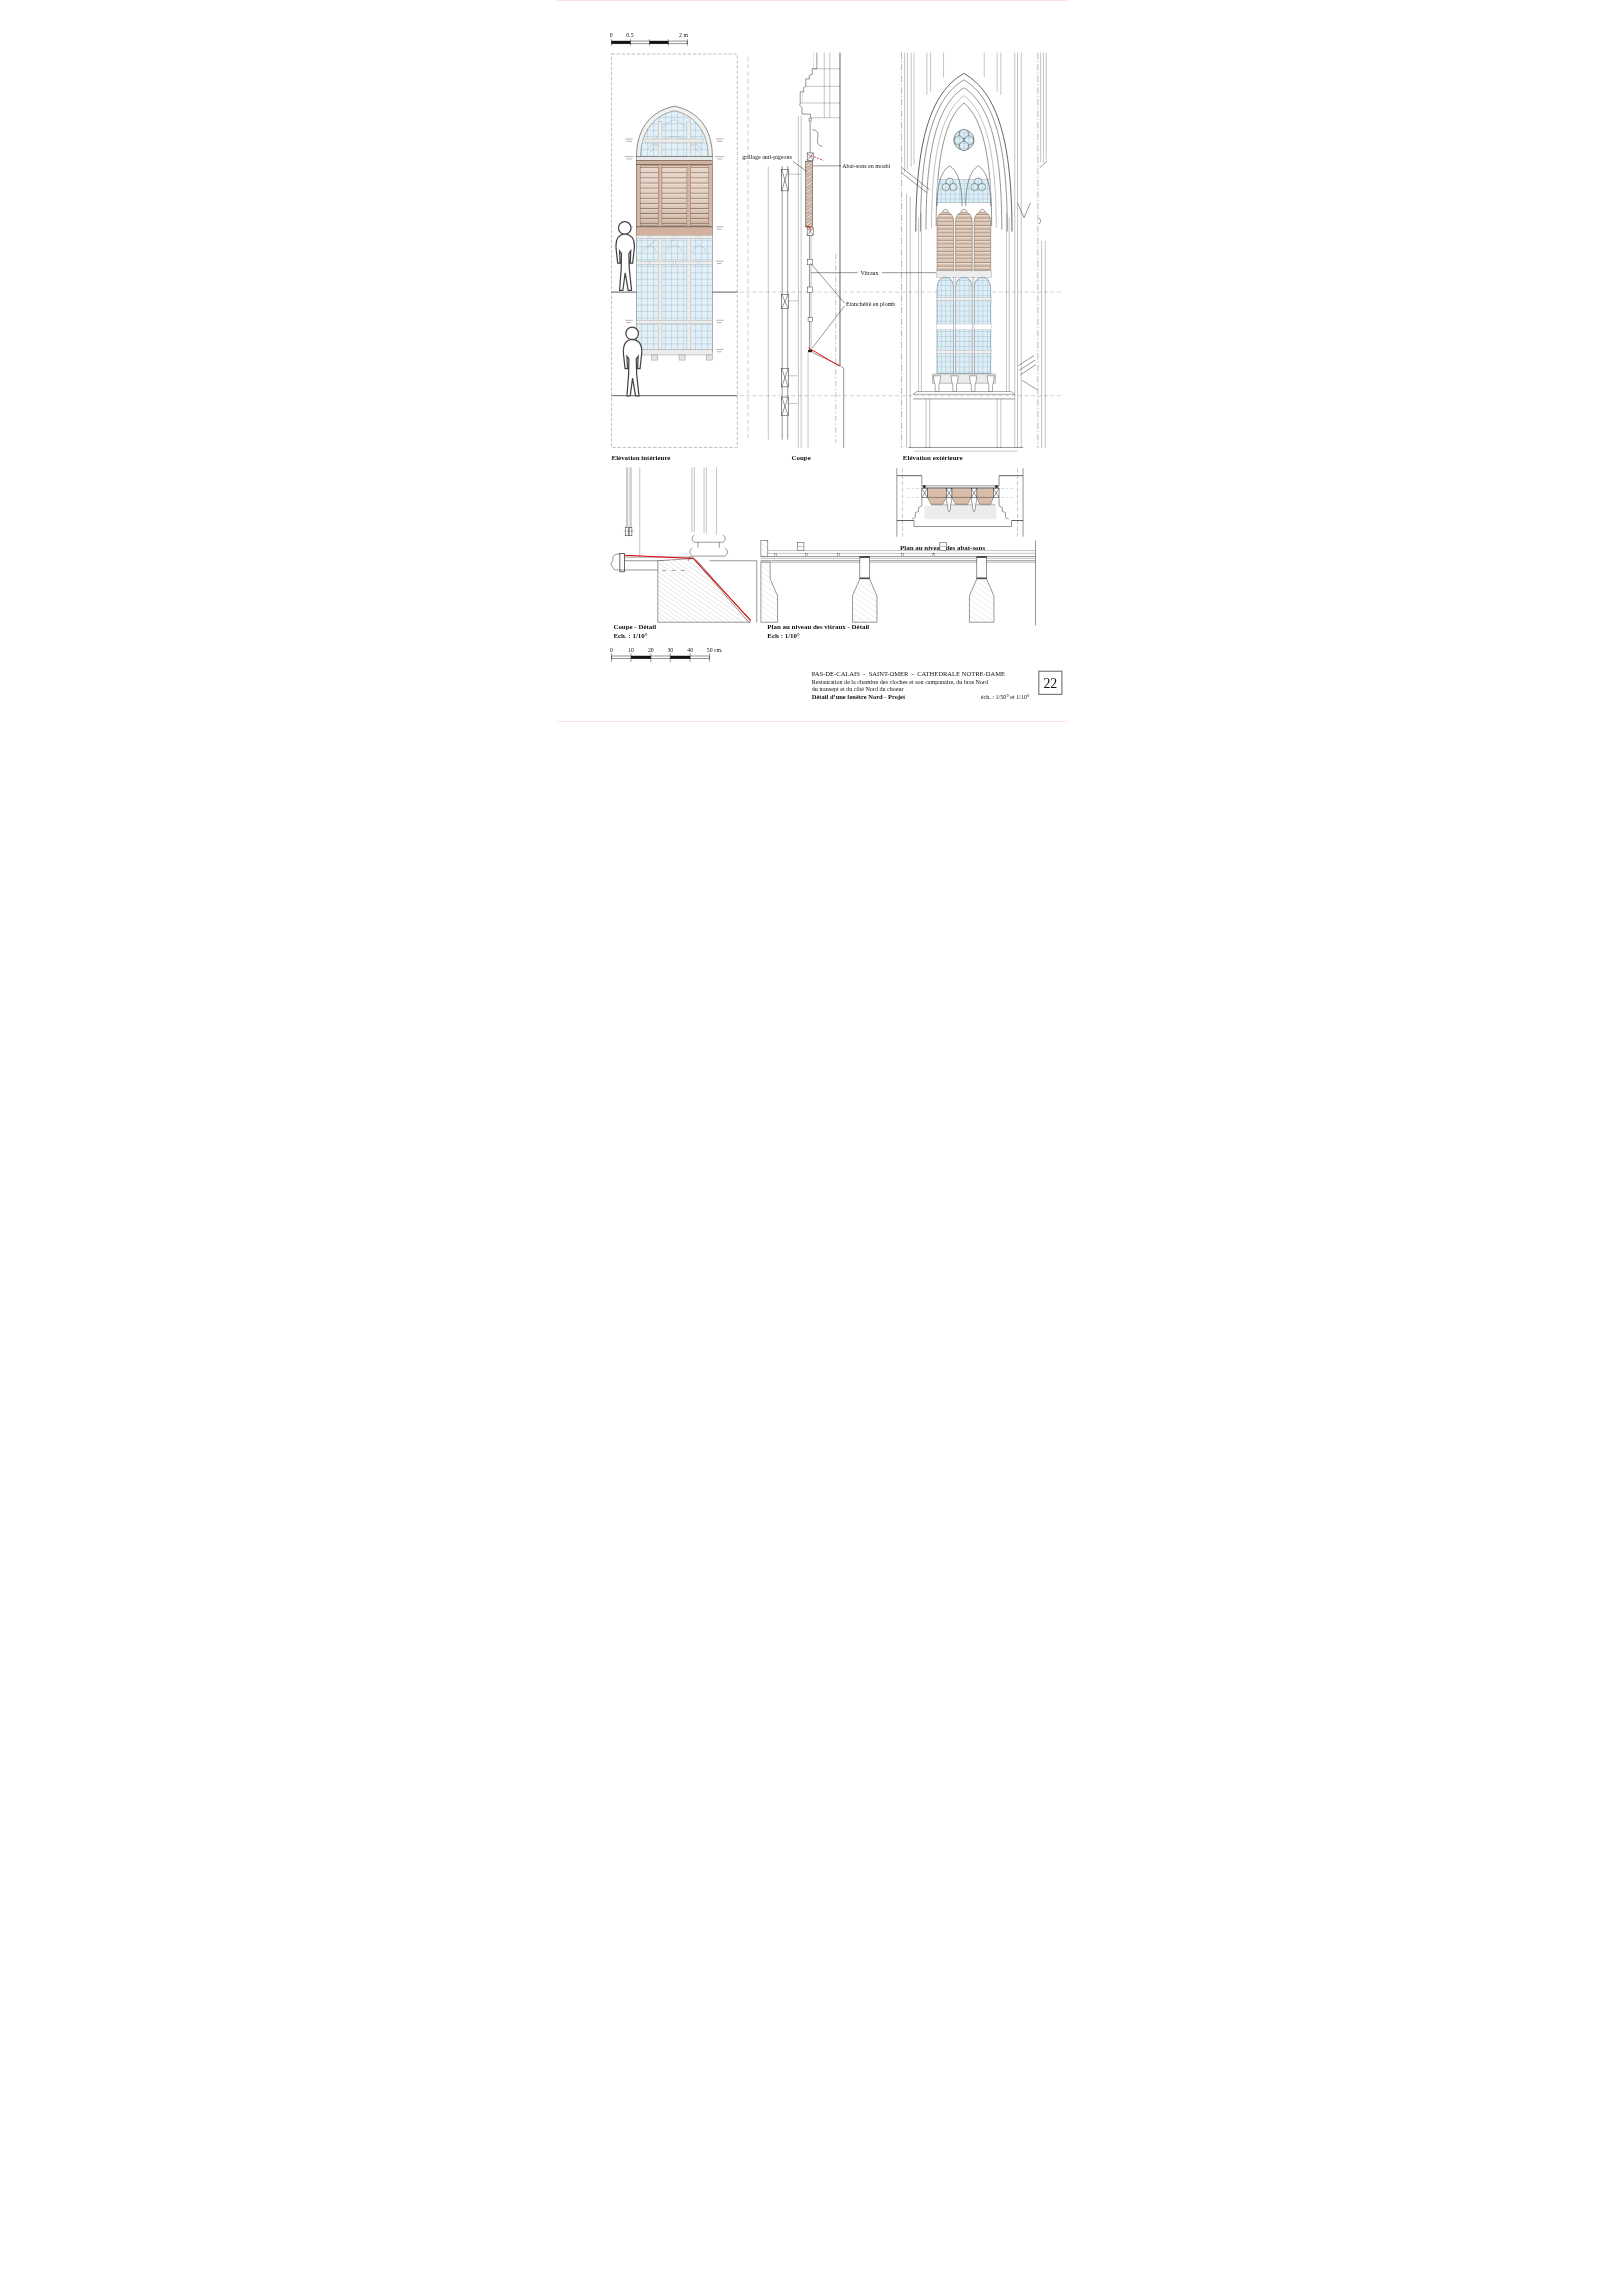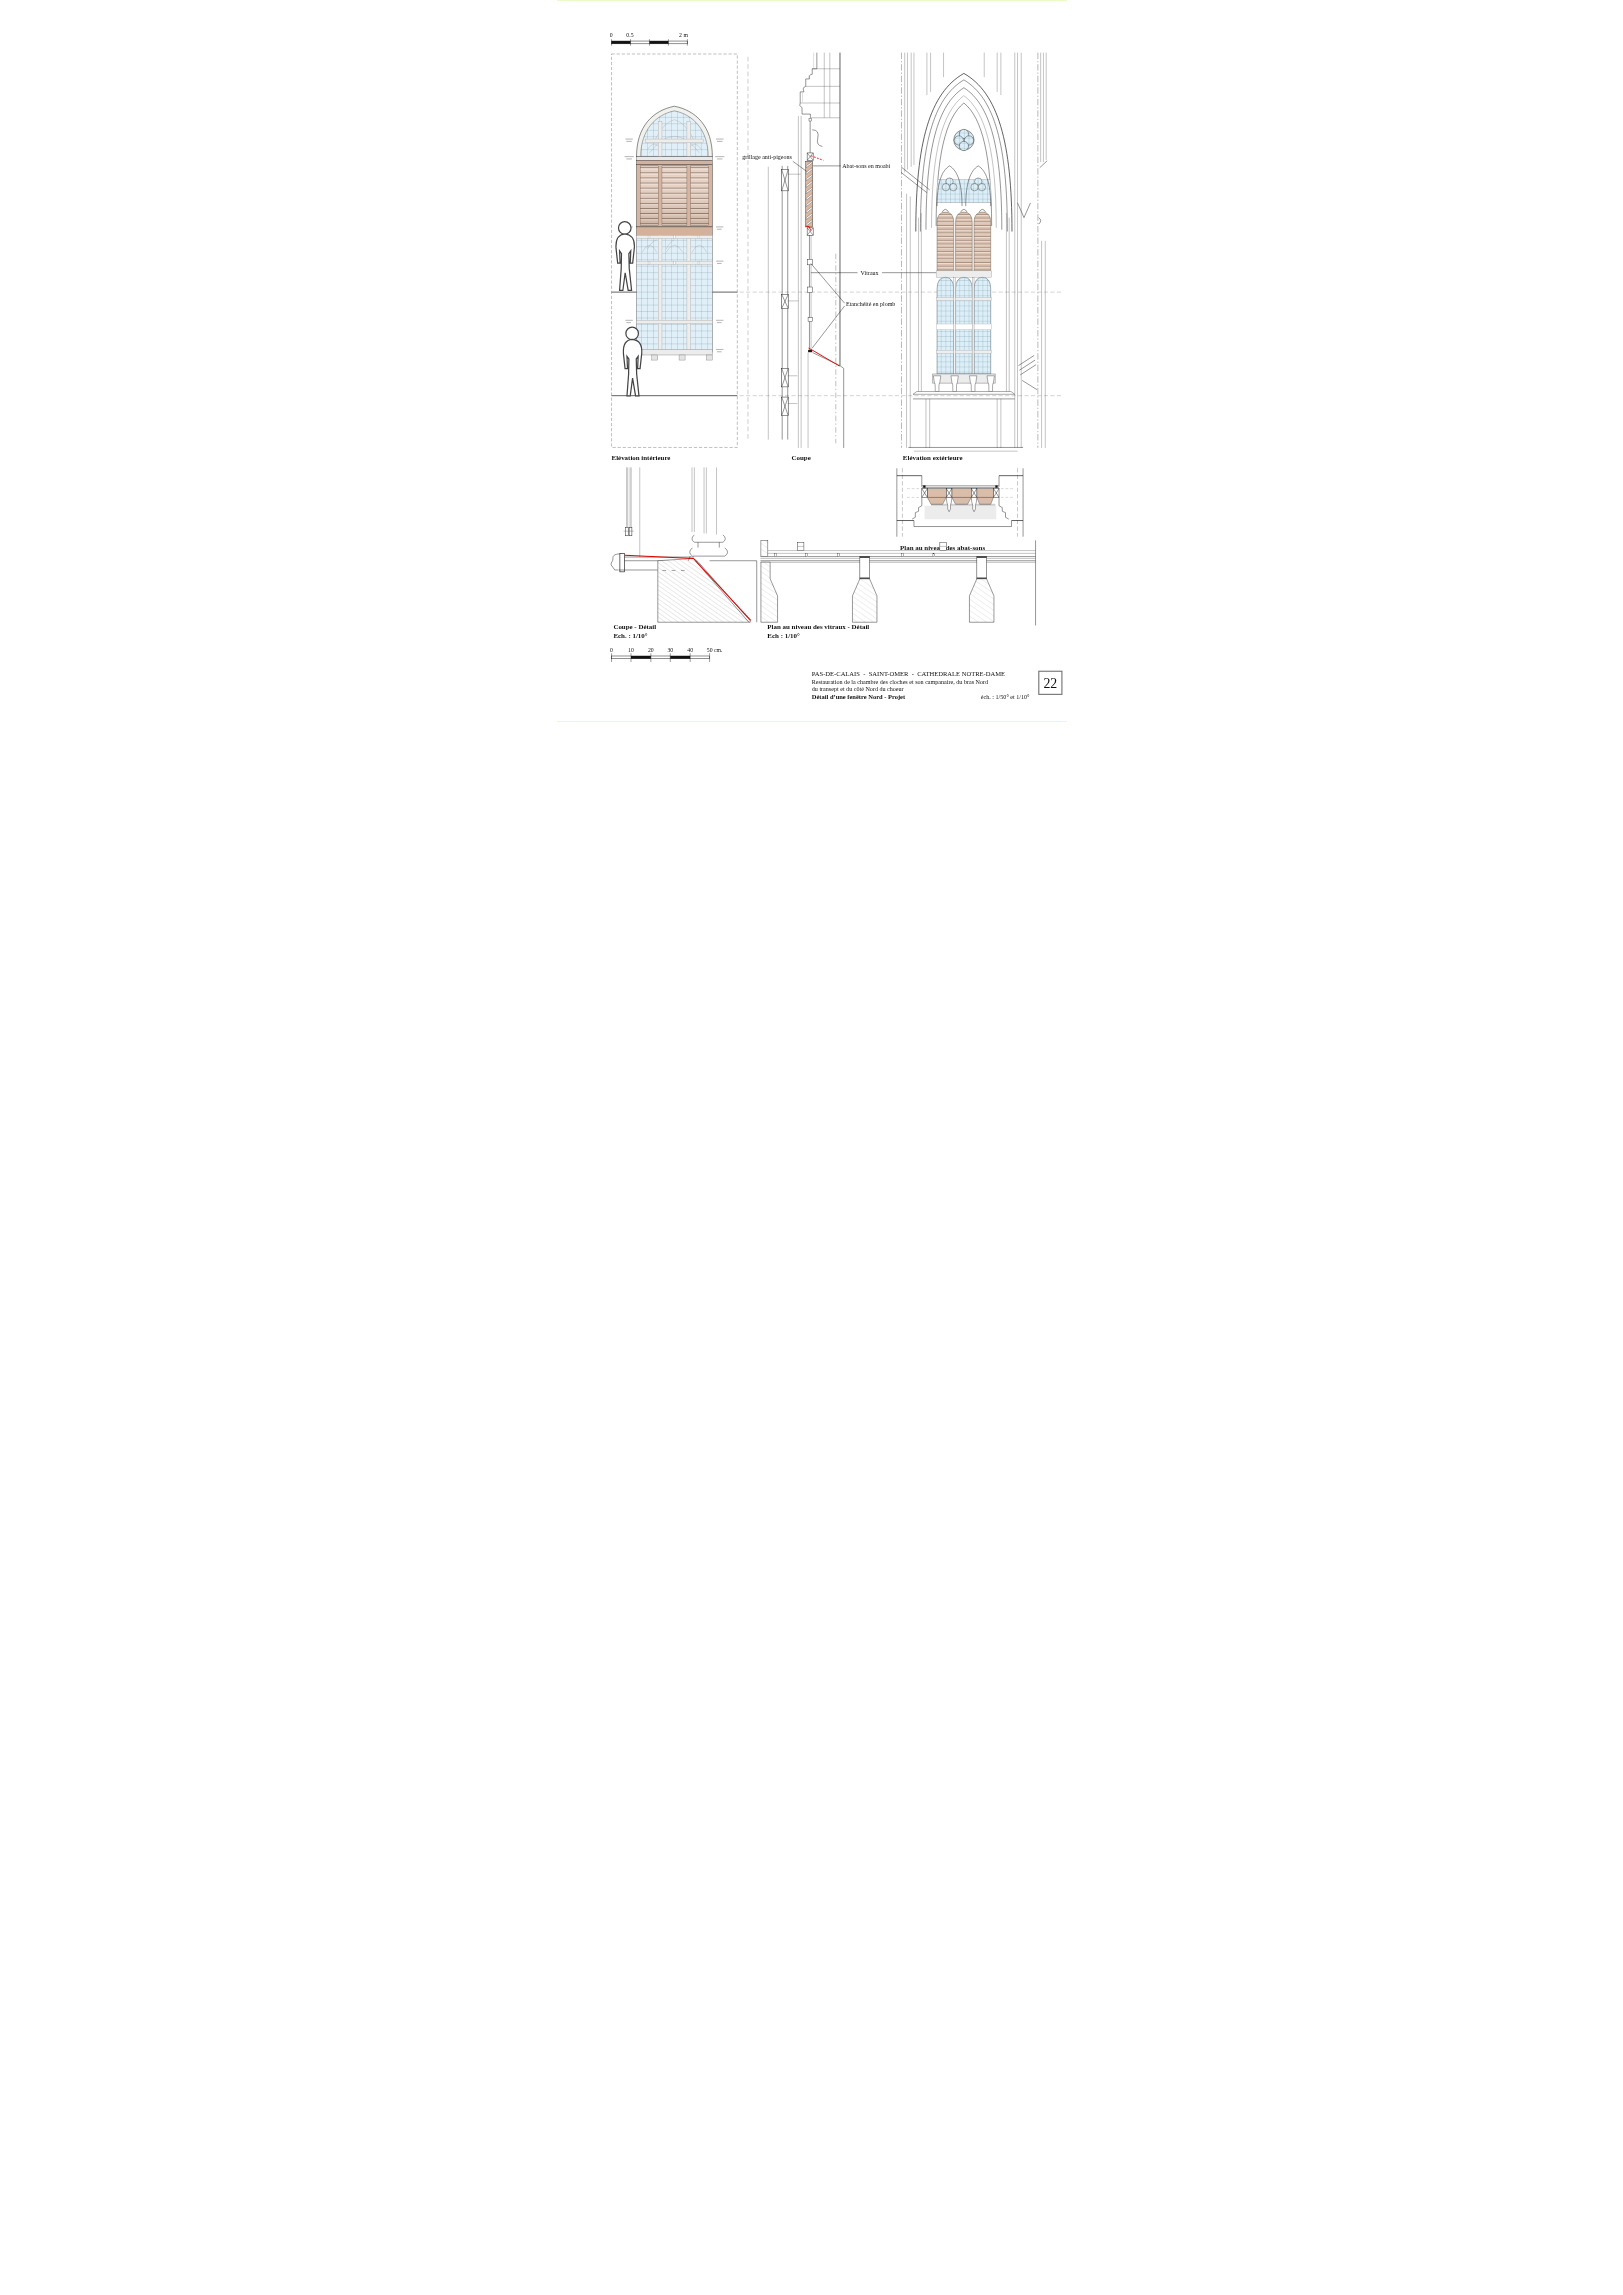--- a/index.html
+++ b/index.html
@@ -1,16 +1,16 @@
 <!DOCTYPE html>
 <html style="font-size:7.4px"><head>
 <meta charset="utf-8">
 <style>
   html,body{margin:0;padding:0;background:#ffffff;}
-  .sheet{width:510px;height:722px;margin:0 auto;position:relative;background:#bef264;}
+  .sheet{width:510px;height:722px;margin:0 auto;position:relative;background:#fca5a5;}
   svg{display:block;}
   text{font-family:"Liberation Serif","DejaVu Serif",serif;fill:#111;white-space:pre;}
   .cap{font-weight:bold;font-size:15px;}
   .ann{font-size:13px;}
   .num{font-size:12.5px;}
   .tb1{font-size:14.2px;}
   .tb{font-size:13.2px;}
   .tbb{font-weight:bold;font-size:14px;}
   .pg{font-size:30px;}
   .thin{stroke:#444;stroke-width:.7;fill:none;}

